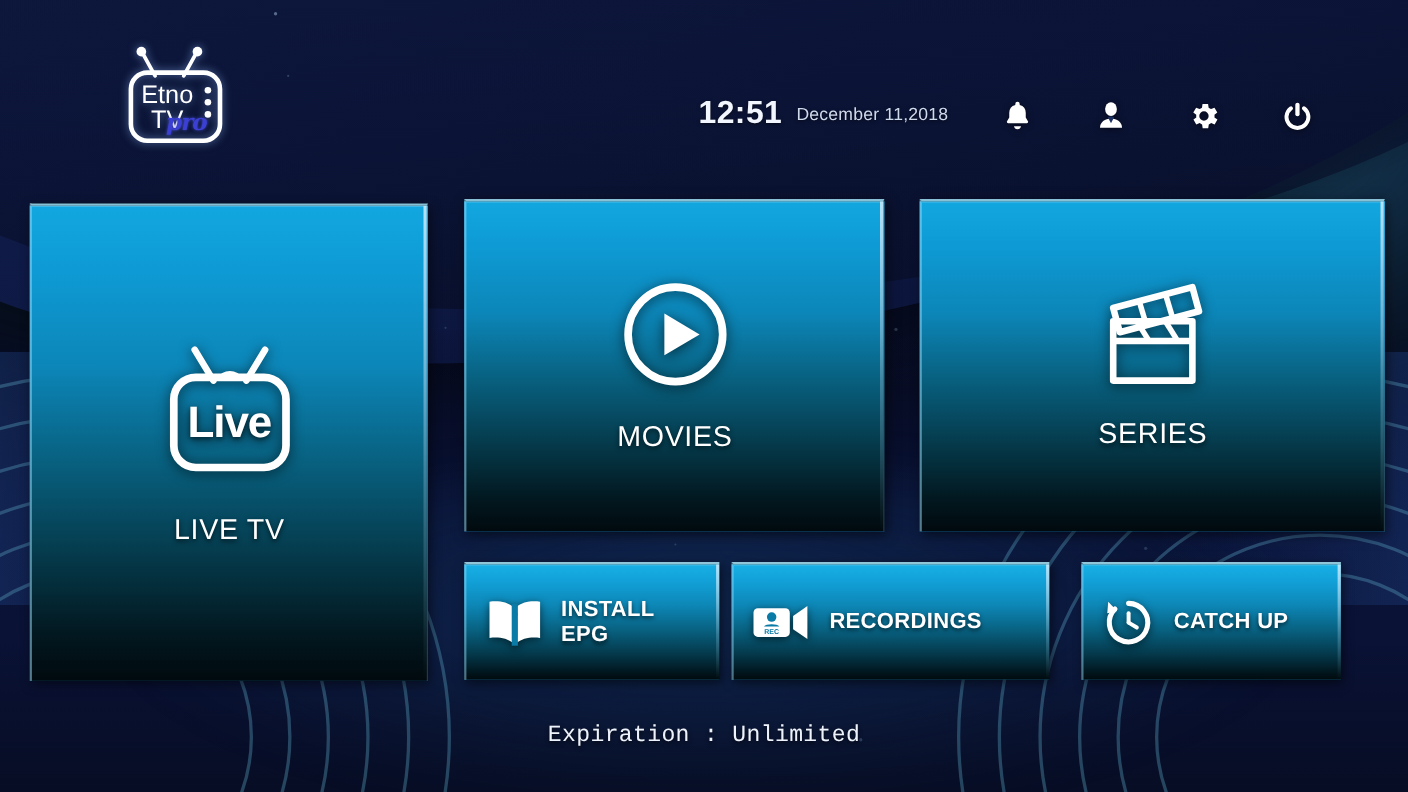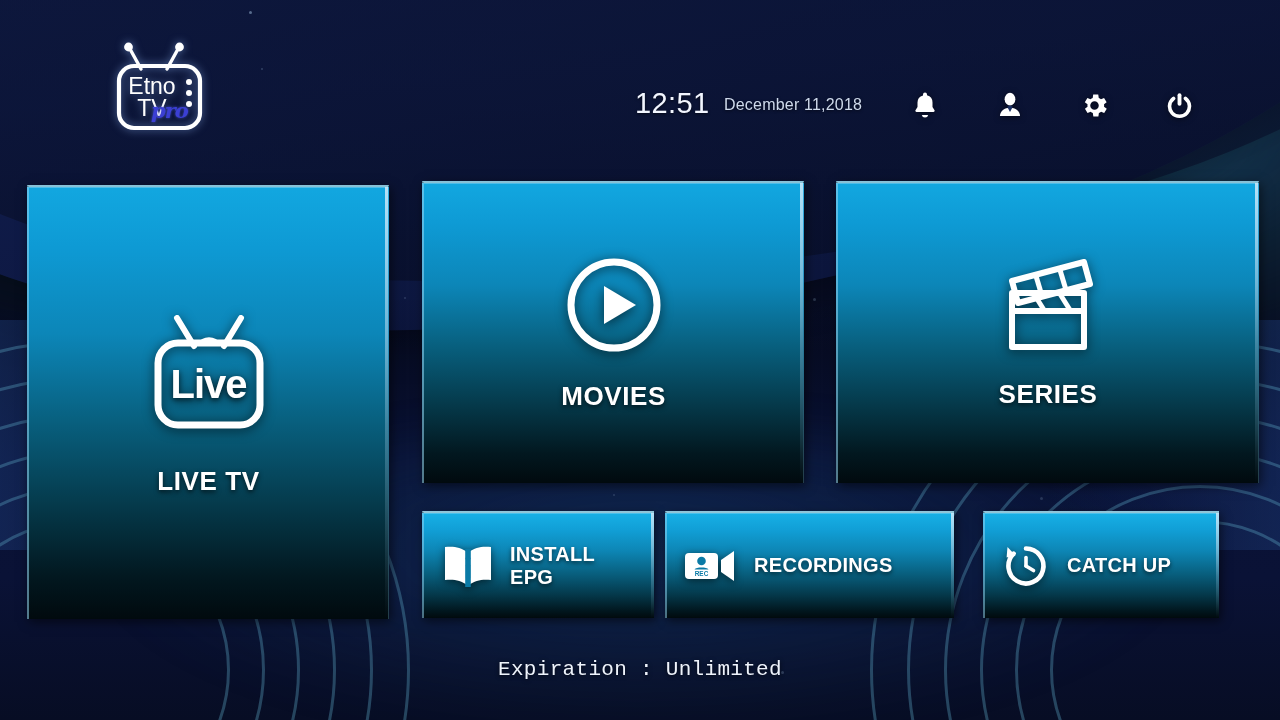--- a/index.html
+++ b/index.html
@@ -104,21 +104,21 @@
     filter: drop-shadow(0 0 4px rgba(150,190,255,.55)); }
   #logo .pro {
     position:absolute; left:44px; top:62px;
     font-family:"DejaVu Serif", serif; font-style:italic; font-weight:bold;
     font-size:21px; color:#3b3fd4; letter-spacing:-1px;
     text-shadow:0 0 3px rgba(80,90,230,.8);
   }
 
   #clock {
     position:absolute; left:635px; top:87px;
-    font-size:29px; color:#f2f6ff; font-weight:400; letter-spacing:.4px;
+    font-size:29px; color:#f2f6ff; font-weight:700; letter-spacing:.4px;
     text-shadow:0 1px 3px rgba(0,0,0,.6);
   }
   #datetext {
     position:absolute; left:724px; top:96px;
     font-size:16px; color:#cfdaec; letter-spacing:.2px;
     text-shadow:0 1px 3px rgba(0,0,0,.6);
   }
 
   .hicon {
     position:absolute; top:82px; width:46px; height:46px;
@@ -149,21 +149,21 @@
   }
 
   #tile-livetv  { left:27px;  top:185px; width:362px; height:434px; }
   #tile-movies  { left:422px; top:181px; width:382px; height:302px; }
   #tile-series  { left:836px; top:181px; width:423px; height:302px; }
 
   .tile-inner { position:relative; z-index:2; width:100%; height:100%;
     display:flex; flex-direction:column; align-items:center; justify-content:center; }
 
   .tile-label {
-    font-size:26px; font-weight:bold; letter-spacing:.6px; color:#ffffff;
+    font-size:26px; font-weight:normal; letter-spacing:.6px; color:#ffffff;
     text-shadow:0 2px 5px rgba(0,0,0,.7);
   }
   #tile-livetv .tile-label { margin-top:34px; }
   #tile-movies .tile-label { margin-top:22px; }
   #tile-series .tile-label { margin-top:22px; }
 
   .tile-icon { filter:drop-shadow(0 2px 6px rgba(0,0,0,.6)); }
 
   
   .live-word {

